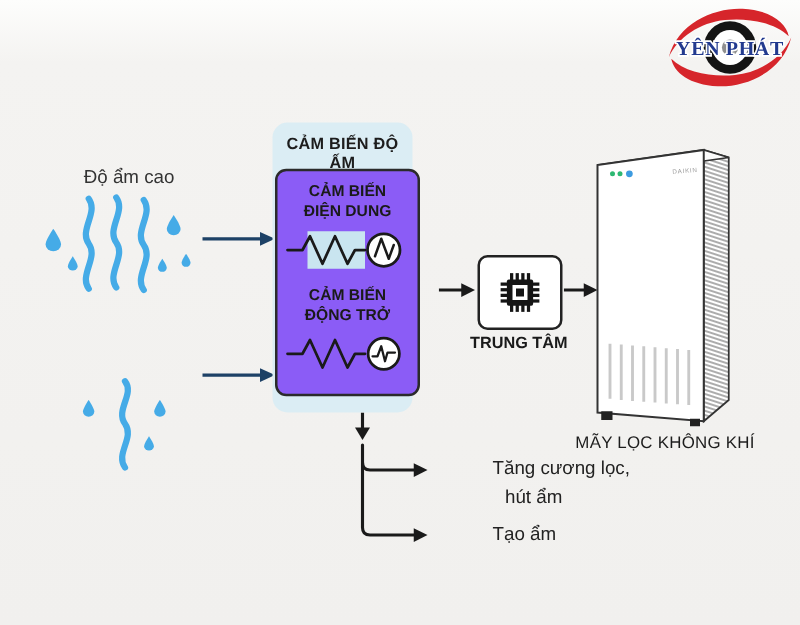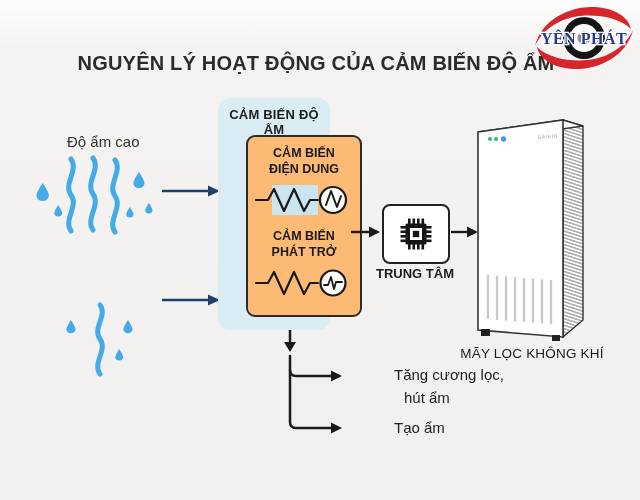--- a/index.html
+++ b/index.html
@@ -15,22 +15,22 @@
   }
   .lbl{font-size:15px;font-weight:500;color:#333;}
   .sensor-box{
     left:218px;top:98px;width:112px;height:232px;
     background:#dbedf4;border-radius:12px;
   }
   .sensor-box-title{
     margin-top:9px;text-align:center;font-size:13px;font-weight:700;color:#1d1d1d;letter-spacing:.2px;
   }
   .inner-box{
-    position:absolute;left:28px;top:37px;width:112px;height:178px;
-    background:#fdba74;border:2px solid #2b2b2b;border-radius:9px;
+    position:absolute;left:2px;top:37px;width:112px;height:178px;
+    background:#8b5cf6;border:2px solid #2b2b2b;border-radius:9px;
     display:flex;flex-direction:column;align-items:center;
   }
   .inner-label{margin-top:8px;text-align:center;font-size:12.5px;font-weight:700;line-height:1.28;color:#1a1a1a;}
   .processor-box{
     left:382px;top:204px;width:64px;height:56px;background:#fff;
     border:2px solid #222;border-radius:8px;display:flex;align-items:center;justify-content:center;
   }
   .processor-label{
     left:368px;top:266px;width:94px;text-align:center;
     font-size:13px;font-weight:700;line-height:1.25;color:#1a1a1a;
@@ -40,21 +40,20 @@
     font-size:13.5px;font-weight:400;color:#1c1c1c;letter-spacing:.2px;
   }
   .action{font-size:15px;color:#222;margin-left:44px;}
   svg{display:block;}
 </style>
 </head>
 <body>
 
 <div class="stage">
 
-  <div class="abs title">NGUYÊN LÝ HOẠT ĐỘNG CỦA CẢM BIẾN ĐỘ ẨM</div>
 
   <svg class="abs" style="left:532px;top:2px;" width="104" height="72" viewBox="0 0 104 72">
     <path d="M3,44 C10,16 40,4 62,5 C84,6 97,16 99,27 C88,16 66,12 48,14 C28,16 10,28 3,44 Z" fill="#d6252b"></path>
     <path d="M101,28 C94,56 64,68 42,67 C20,66 7,56 5,45 C16,56 38,60 56,58 C76,56 94,44 101,28 Z" fill="#d6252b"></path>
     <circle cx="52" cy="36" r="21" fill="#141414"></circle>
     <circle cx="52" cy="36" r="14" fill="#ffffff"></circle>
     <circle cx="52" cy="36" r="6.5" fill="#8f8f8f"></circle>
     <text x="52" y="42" text-anchor="middle" font-family="Liberation Serif, serif" font-weight="bold" font-size="16" fill="#223a8f" stroke="#ffffff" stroke-width="2.6" paint-order="stroke" letter-spacing="0.5">YÊN PHÁT</text>
   </svg>
 
@@ -105,21 +104,21 @@
         <div>ĐIỆN DUNG</div>
       </div>
       <svg width="100" height="44" viewBox="0 0 100 44" style="margin-top:2px;">
         <rect x="18" y="6" width="46" height="30" fill="#c9e5f0"></rect>
         <path d="M2,21 L14,21 L20,10 L30,32 L40,10 L50,32 L56,21 L64,21" stroke="#1a1a1a" stroke-width="2.2" fill="none" stroke-linejoin="round" stroke-linecap="round"></path>
         <circle cx="79" cy="21" r="13" fill="#fff" stroke="#1a1a1a" stroke-width="2.2"></circle>
         <path d="M72,26 L77,12 L83,28 L87,17" stroke="#1a1a1a" stroke-width="2" fill="none" stroke-linejoin="round" stroke-linecap="round"></path>
       </svg>
       <div class="inner-label" style="margin-top:5px;">
         <div>CẢM BIẾN</div>
-        <div>PHÁT TRỞ</div>
+        <div>ĐỘNG TRỞ</div>
       </div>
       <svg width="100" height="40" viewBox="0 0 100 40" style="margin-top:3px;">
         <path d="M2,20 L14,20 L20,9 L30,31 L40,9 L50,31 L56,20 L64,20" stroke="#1a1a1a" stroke-width="2.2" fill="none" stroke-linejoin="round" stroke-linecap="round"></path>
         <circle cx="79" cy="20" r="12.5" fill="#fff" stroke="#1a1a1a" stroke-width="2.2"></circle>
         <path d="M70,22 L74,22 L77,14 L80,26 L82,19 L88,19" stroke="#1a1a1a" stroke-width="1.8" fill="none" stroke-linejoin="round" stroke-linecap="round"></path>
       </svg>
     </div>
   </div>
 
   <svg class="abs" style="left:351px;top:225px;" width="30" height="14" viewBox="0 0 30 14">

